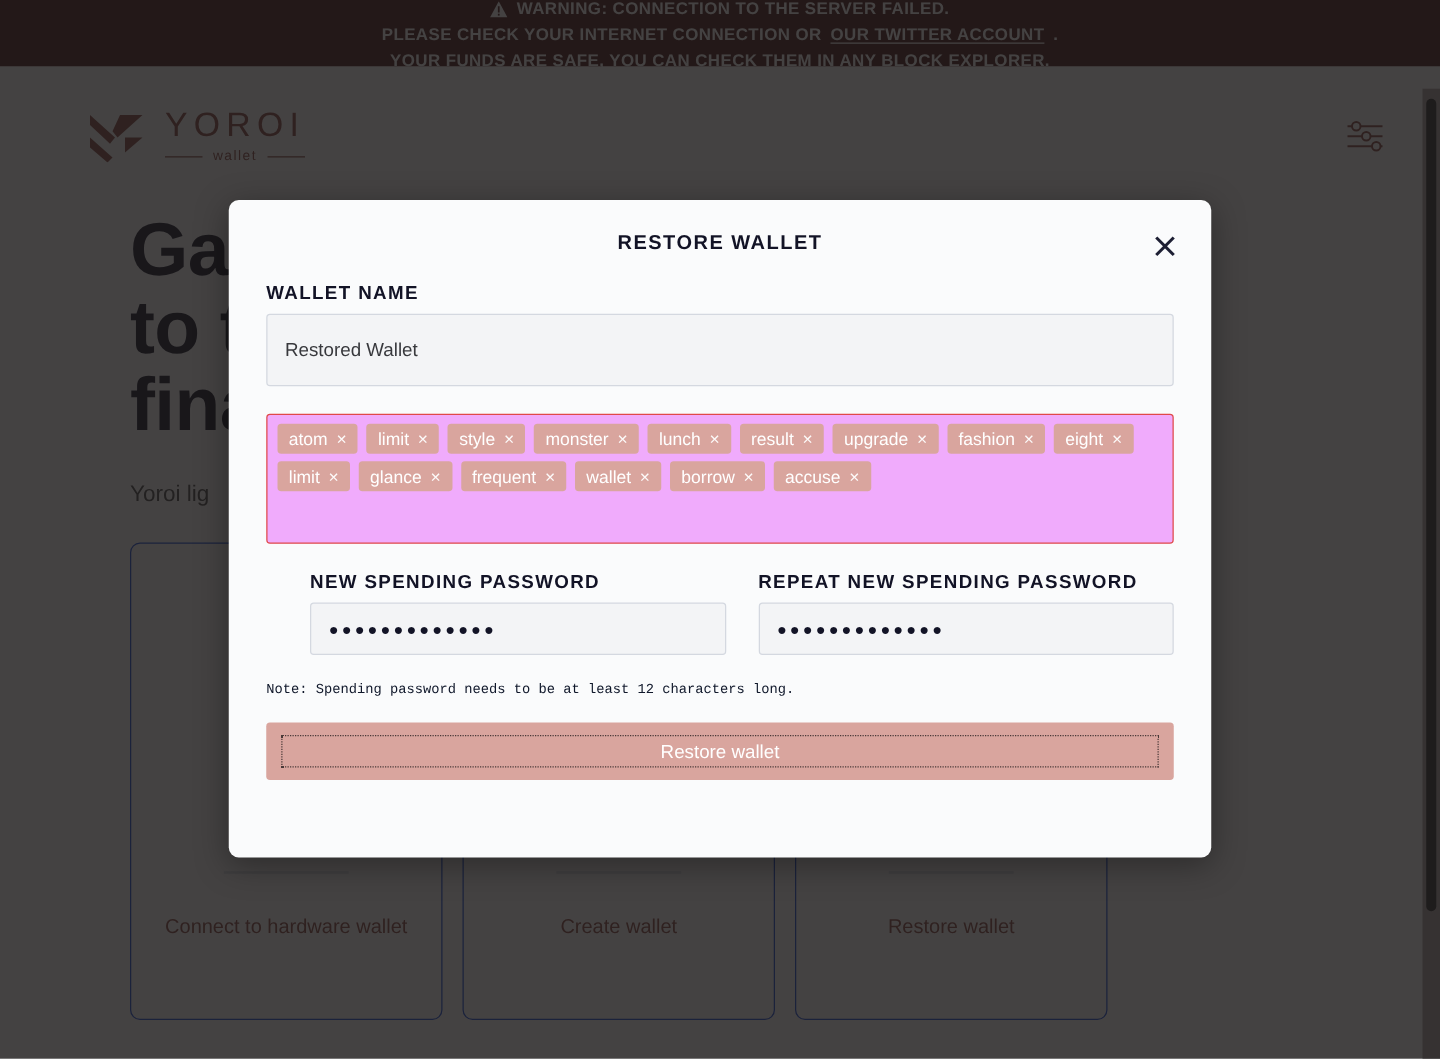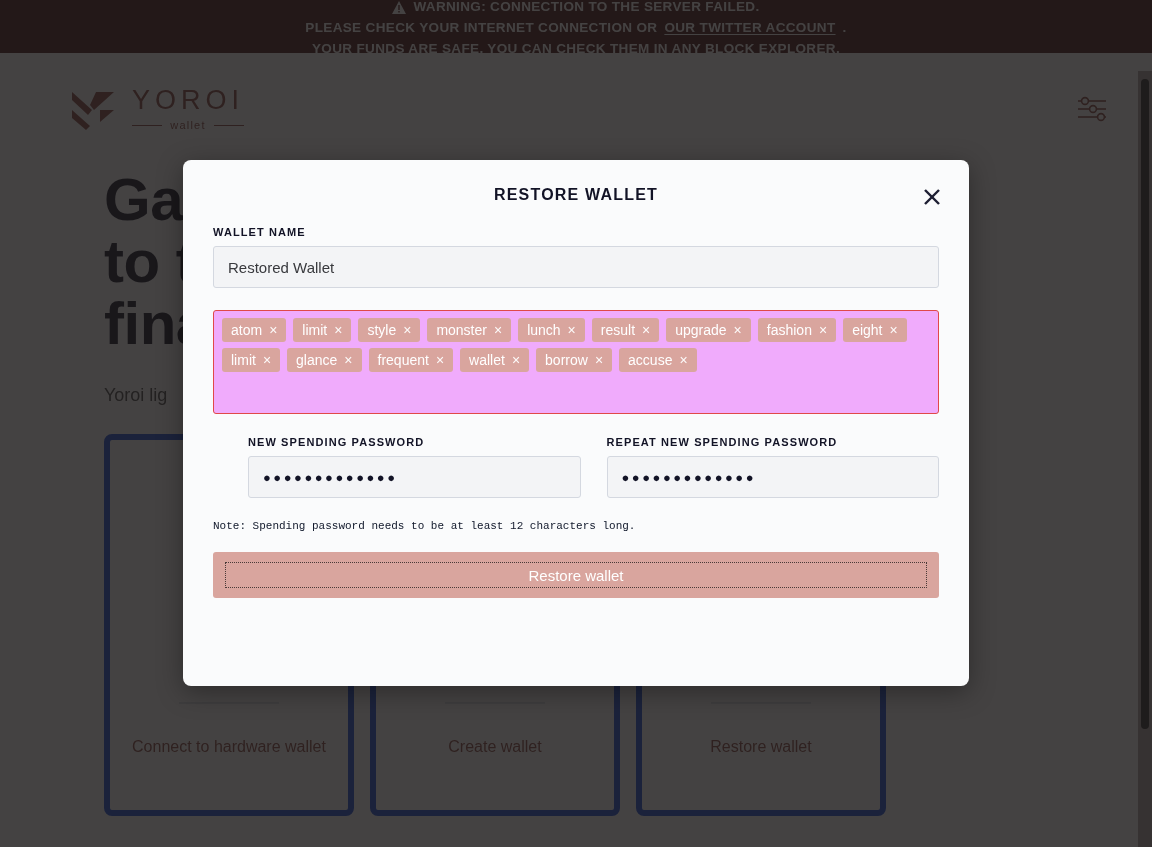--- a/index.html
+++ b/index.html
@@ -117,21 +117,21 @@
   
   .cards {
     margin-top: 28px;
     padding: 0 104px;
     display: flex;
     gap: 16px;
   }
   .card {
     width: 250px;
     height: 382px;
-    border: 6px solid #1d4ed8;
+    border: 1px solid #1d4ed8;
     border-radius: 8px;
     background: #ffffff;
     display: flex;
     flex-direction: column;
     align-items: center;
     justify-content: flex-start;
     padding-top: 54px;
   }
   .card-art { height: 190px; display:flex; align-items:center; justify-content:center; }
   .card-divider {
@@ -190,32 +190,32 @@
   .modal-close {
     position: absolute;
     top: 24px; right: 24px;
     width: 26px; height: 26px;
     display: flex; align-items: center; justify-content: center;
     cursor: pointer;
     background: none; border: none;
   }
 
   .field-label {
-    font-size: 11px;
+    font-size: 15px;
     font-weight: bold;
     letter-spacing: 1.1px;
     color: #121326;
     text-transform: uppercase;
   }
 
   .wallet-name-block { margin-top: 22px; }
   .text-input {
     margin-top: 8px;
     width: 100%;
-    height: 42px;
+    height: 58px;
     background: #f3f4f6;
     border: 1px solid #d4d8e0;
     border-radius: 3px;
     padding: 0 14px;
     font-size: 15px;
     color: #38393d;
     font-family: "Liberation Sans", sans-serif;
     outline: none;
   }
 

